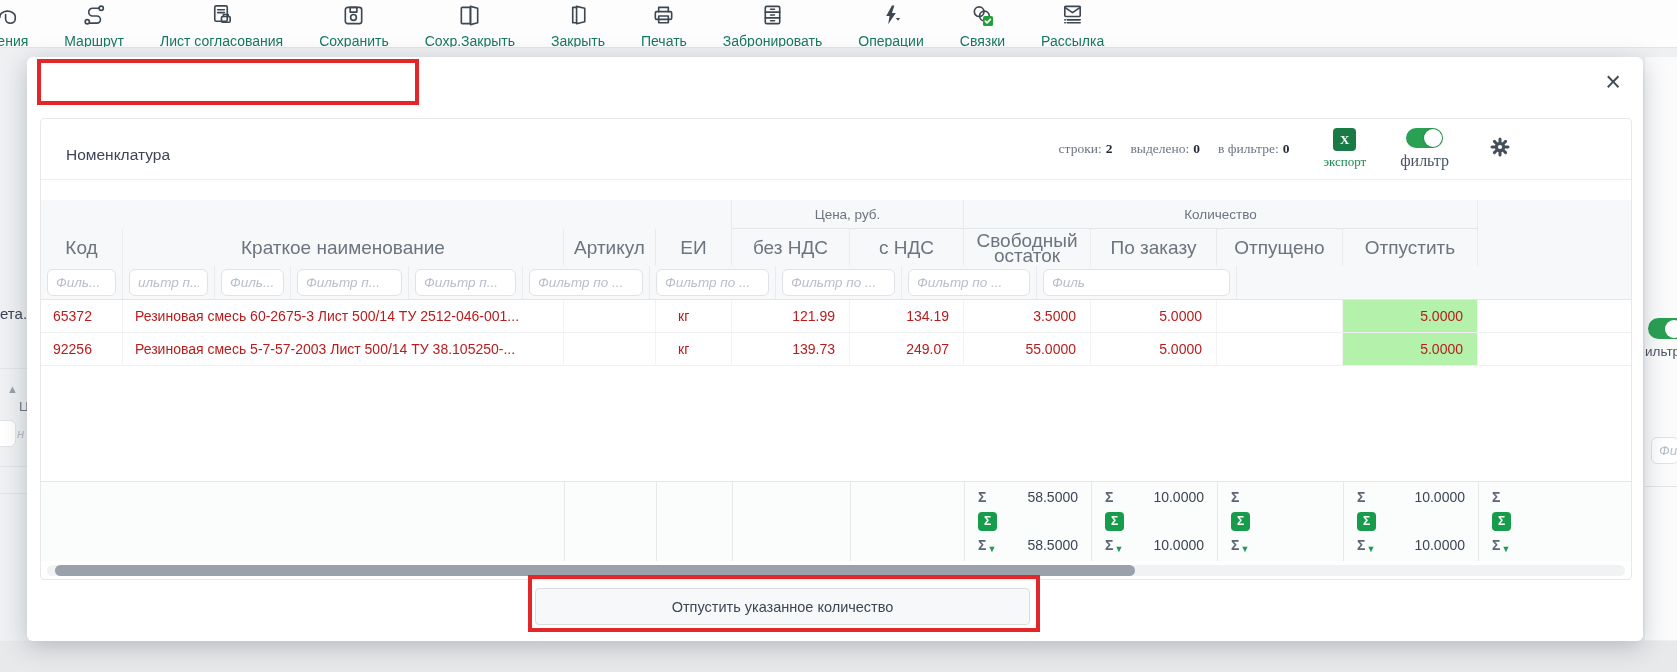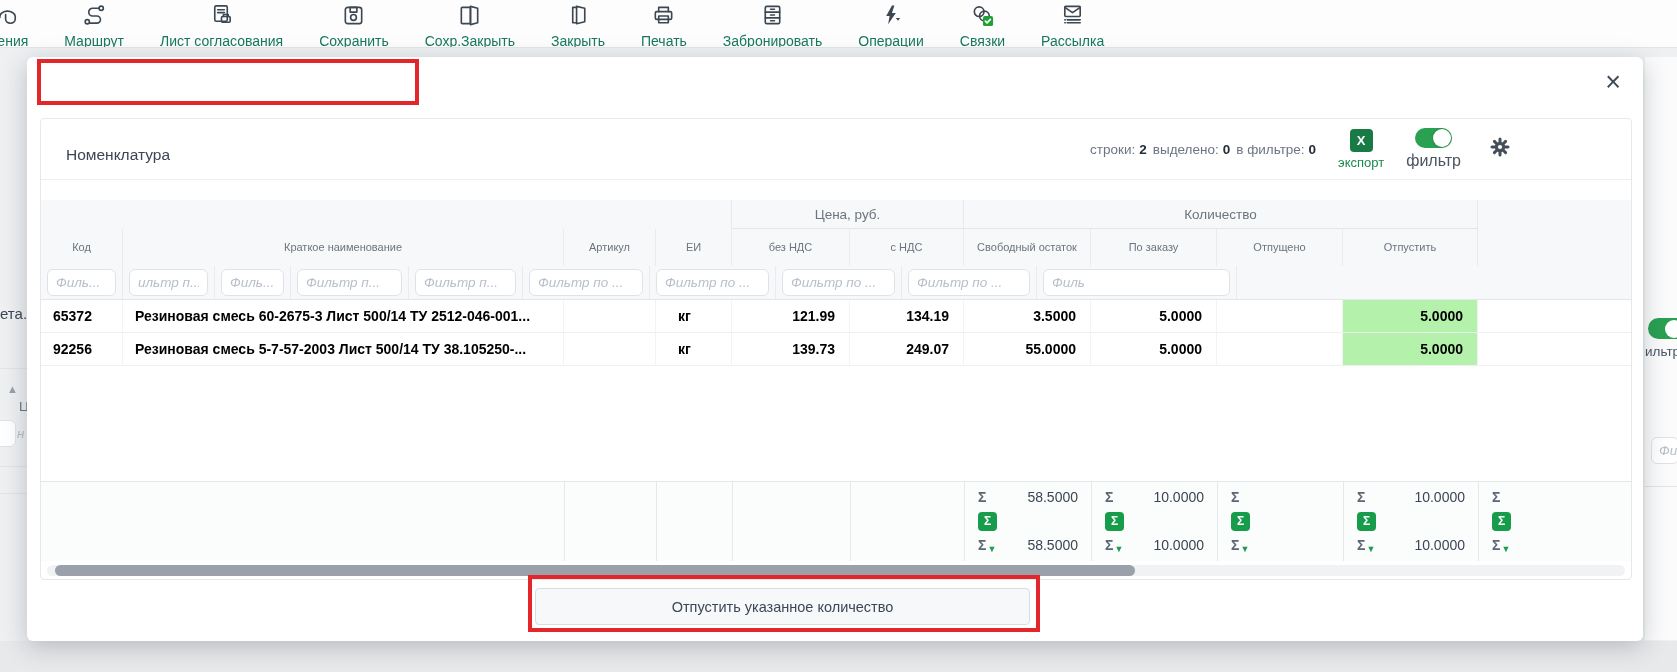--- a/index.html
+++ b/index.html
@@ -28,46 +28,46 @@
   
   .modal{position:absolute;left:27px;top:57px;width:1616px;height:584px;background:#fff;border-radius:6px;box-shadow:0 6px 24px rgba(40,50,60,.25);}
   .modal-title{position:absolute;left:56px;top:71px;font-size:17.5px;color:#3c4656;}
   .close-x{position:absolute;right:16px;top:6px;font-size:27px;color:#3f4a56;cursor:pointer;line-height:1;padding:6px;}
   
   .annot{position:absolute;border:4px solid #e3262a;pointer-events:none;z-index:50;}
   
   .card{position:absolute;left:13px;top:61px;width:1592px;height:462px;border:1px solid #e6e8ea;border-radius:4px;background:#fff;overflow:hidden;display:flex;flex-direction:column;}
   .card-head{height:61px;flex:none;display:flex;align-items:center;padding:0 118px 0 25px;border-bottom:1px solid #eceef0;}
   .panel-title{font-size:15.5px;color:#3c4656;margin-top:12px;}
-  .head-right{margin-left:auto;display:flex;align-items:center;gap:6px;}
+  .head-right{margin-left:auto;display:flex;align-items:center;gap:18px;font-family:Liberation Serif, serif;}
   .stat{font-size:13.5px;color:#6b7583;white-space:nowrap;}
   .stat b{color:#232d3b;margin-left:4px;font-weight:bold;}
   .stack{display:flex;flex-direction:column;align-items:center;margin-left:16px;cursor:pointer;}
   .excel-ic{width:23px;height:23px;background:#1a7a46;border-radius:4px;color:#fff;font-weight:bold;font-size:13px;display:flex;align-items:center;justify-content:center;}
   .green-lbl{font-size:13px;color:#1b8a4d;margin-top:3px;}
   .gray-lbl{font-size:16px;color:#4a5563;margin-top:4px;}
   .toggle{width:37px;height:20px;border-radius:10px;background:#2aa052;position:relative;}
   .toggle::after{content:"";position:absolute;right:1px;top:1px;width:18px;height:18px;border-radius:50%;background:#fff;box-shadow:0 0 2px rgba(0,0,0,.35);}
   .gear{margin-left:20px;cursor:pointer;}
   
   .c0{width:82px}.c1{width:441px}.c2{width:92px}.c3{width:76px}.c4{width:118px}.c5{width:114px}
   .c6{width:127px}.c7{width:126px}.c8{width:126px}.c9{width:135px}.c10{width:200px}
   .tgroup{display:flex;background:#f7f8f9;height:29px;flex:none;font-size:13.5px;color:#6b7480;margin-top:20px;}
   .g-cell{display:flex;align-items:center;justify-content:center;flex:none;}
   .g-blank{width:691px;border-right:1px solid #e8eaed;}
   .g-price{width:232px;border-right:1px solid #e8eaed;border-bottom:1px solid #e3e6e9;}
   .g-qty{width:514px;border-right:1px solid #e8eaed;border-bottom:1px solid #e3e6e9;}
   .g-rest{flex:1;}
-  .thead{display:flex;background:#f7f8f9;height:37px;flex:none;font-size:11px;color:#6b7480;}
+  .thead{display:flex;background:#f7f8f9;height:37px;flex:none;font-size:19px;color:#6b7480;}
   .th{flex:none;display:flex;align-items:center;justify-content:center;text-align:center;border-right:1px solid #e9ebee;line-height:15px;padding:0 4px;overflow:hidden;}
   .tfilters{display:flex;background:#f7f8f9;height:34px;flex:none;border-bottom:1px solid #e3e6e9;}
   .tf{flex:none;padding:3px 6px;border-right:1px solid #e9ebee;}
   .tf input{width:100%;height:27px;border:1px solid #dfe3e8;border-radius:6px;background:#fff;font-size:13.5px;padding:0 8px;color:#525c6a;font-family:inherit;outline:none;}
   .tf input::placeholder{color:#b8bfc9;font-style:italic;}
-  .trow{display:flex;height:33px;flex:none;border-bottom:1px solid #eef0f2;font-size:14px;color:#000000;cursor:pointer;font-weight:bold;}
+  .trow{display:flex;height:33px;flex:none;border-bottom:1px solid #eef0f2;font-size:14px;color:#b91c1c;cursor:pointer;}
   .td{flex:none;display:flex;align-items:center;height:100%;border-right:1px solid #f2f3f5;padding:0 12px;overflow:hidden;white-space:nowrap;}
   .td.unit{padding-left:22px;}
   .num{justify-content:flex-end;padding-right:14px;}
   .green{background:#b4f1ab;}
   .tspacer{flex:1;background:#fff;}
   .tsummary{display:flex;flex:none;height:80px;border-top:1px solid #e4e7ea;background:#fbfcfc;font-size:14px;}
   .ts{flex:none;padding-top:3px;}
   .ts.b{border-left:1px solid #e6e9eb;}
   .sline{height:24px;display:flex;align-items:center;padding:0 13px;}
   .sigma{color:#5d6773;font-weight:bold;font-size:14px;}

